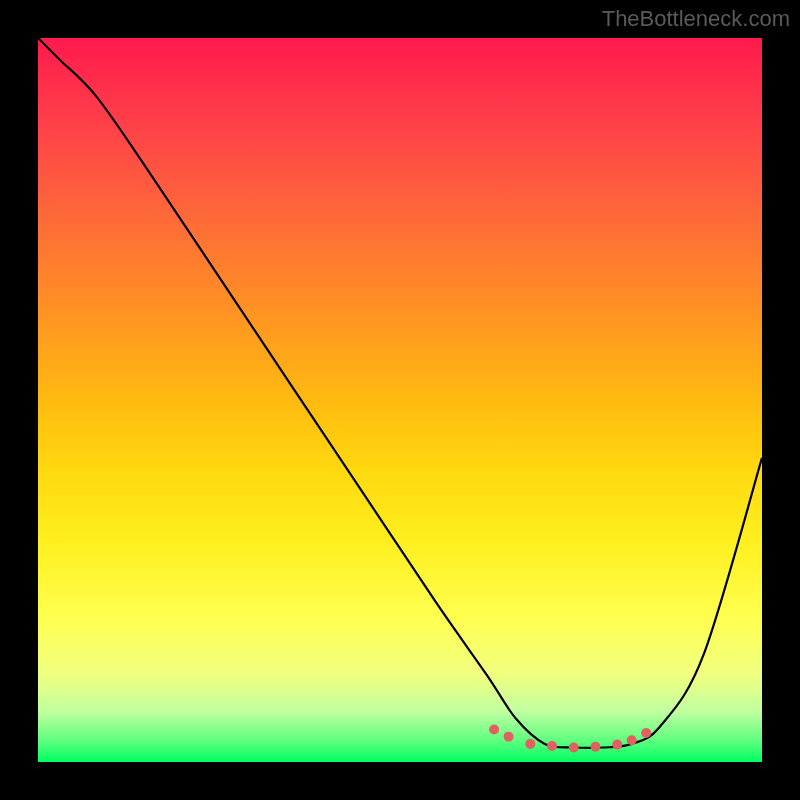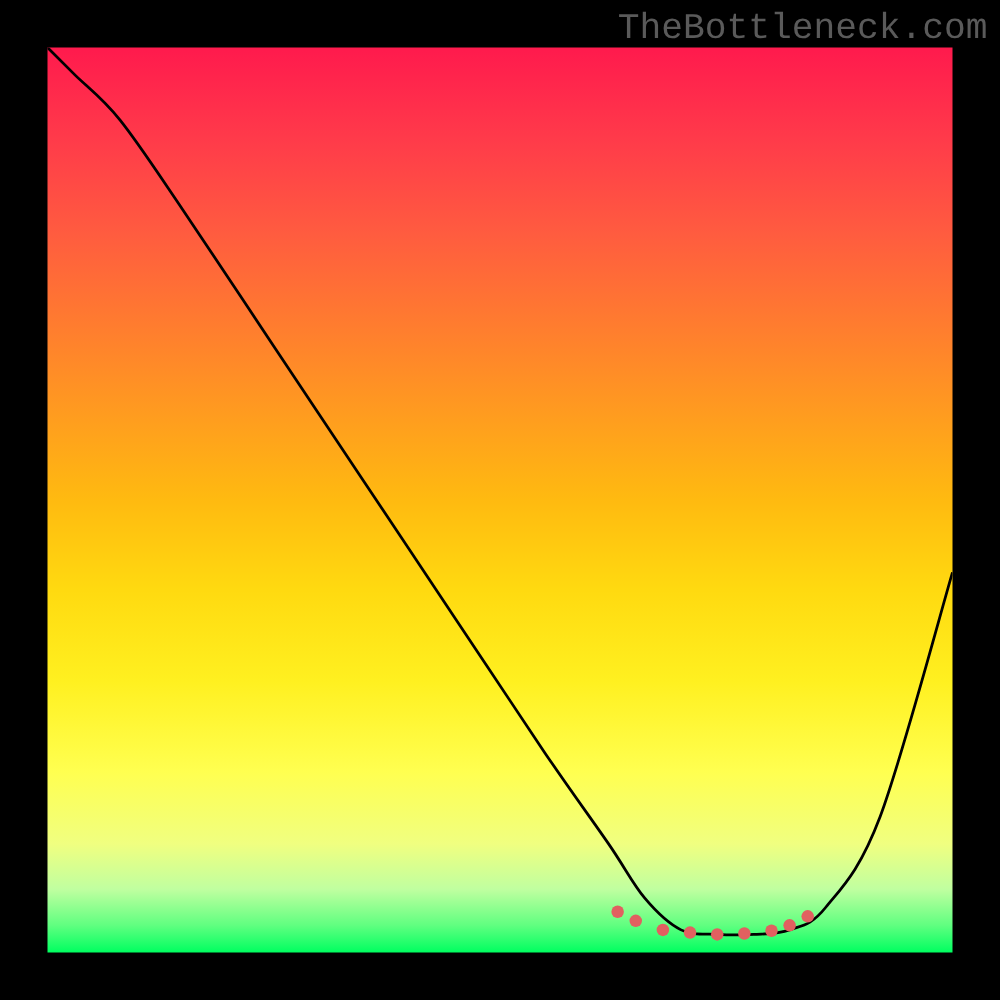--- a/index.html
+++ b/index.html
@@ -9,24 +9,23 @@
     background: #000000;
     font-family: Arial, sans-serif;
     position: relative;
     overflow: hidden;
   }
   .watermark {
     position: absolute;
     top: 6px;
     right: 10px;
     color: #5a5a5a;
-    font-size: 29px;
+    font-size: 22px;
     font-weight: 500;
     z-index: 10;
-    font-family: Liberation Mono, monospace;
   }
   .plot-area {
     position: absolute;
     left: 38px;
     top: 38px;
     width: 724px;
     height: 724px;
     background: linear-gradient(to bottom,
       #ff1a4d 0%,
       #ff3a4a 10%,

